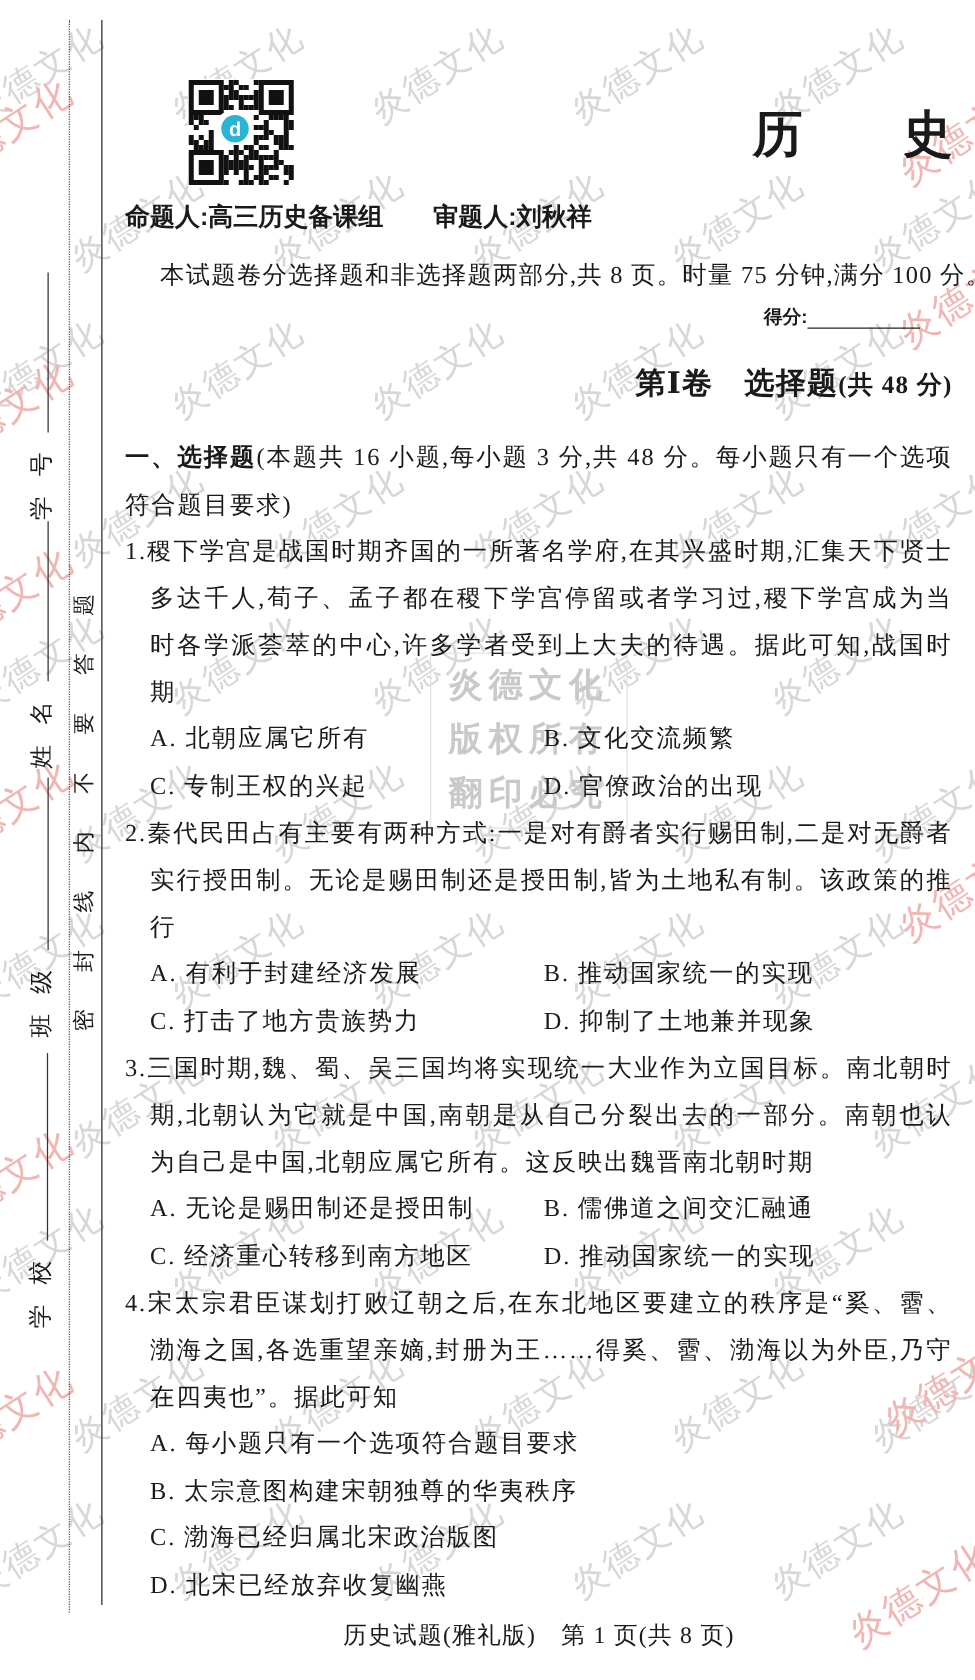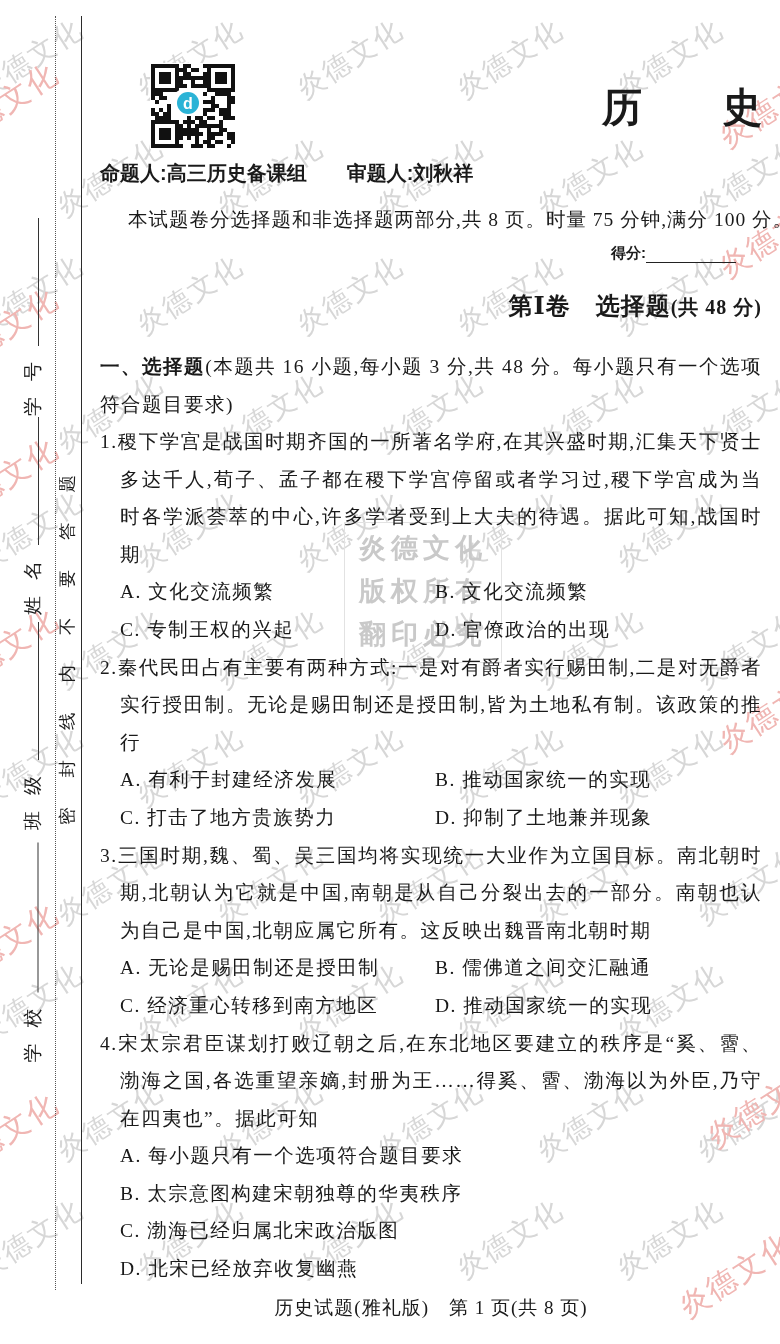--- a/index.html
+++ b/index.html
@@ -337,21 +337,21 @@
       <span class="lead">一、选择题</span><span>(本题共 16 小题,每小题 3 分,共 48 分。每小题只有一个选项符合题目要求)</span>
     </div>
 
     <div class="questions">
 
       <div class="q">
         <div class="q-text">
           <span>1.</span><span>稷下学宫是战国时期齐国的一所著名学府,在其兴盛时期,汇集天下贤士多达千人,荀子、孟子都在稷下学宫停留或者学习过,稷下学宫成为当时各学派荟萃的中心,许多学者受到上大夫的待遇。据此可知,战国时期</span>
         </div>
         <div class="opts two">
-          <div class="opt">A. 文化交流频繁</div>
+          <div class="opt">A. 北朝应属它所有</div>
           <div class="opt">B. 文化交流频繁</div>
           <div class="opt">C. 专制王权的兴起</div>
           <div class="opt">D. 官僚政治的出现</div>
         </div>
       </div>
 
       <div class="q">
         <div class="q-text">
           <span>2.</span><span>秦代民田占有主要有两种方式:一是对有爵者实行赐田制,二是对无爵者实行授田制。无论是赐田制还是授田制,皆为土地私有制。该政策的推行</span>
         </div>

